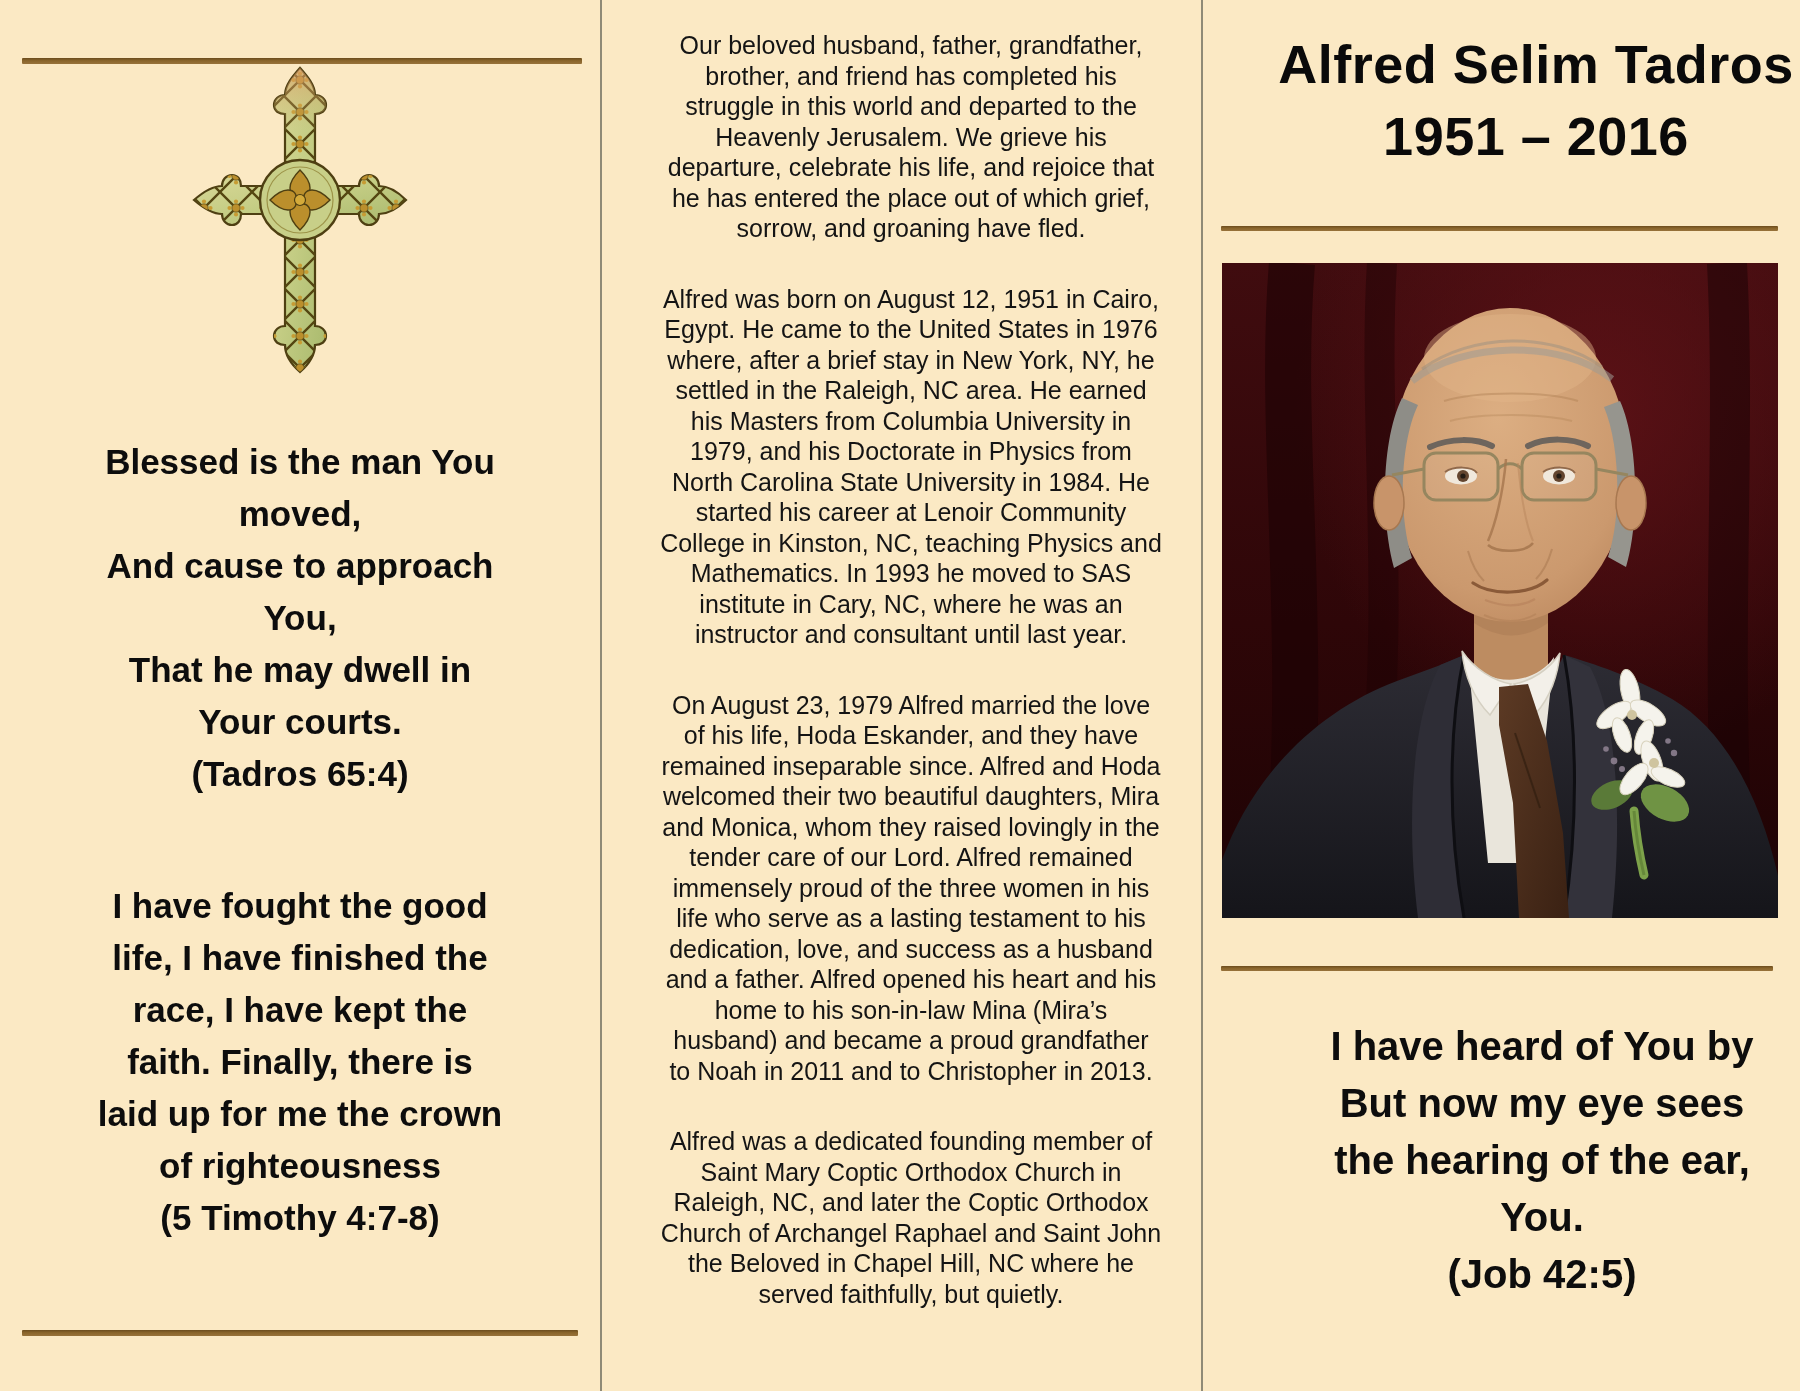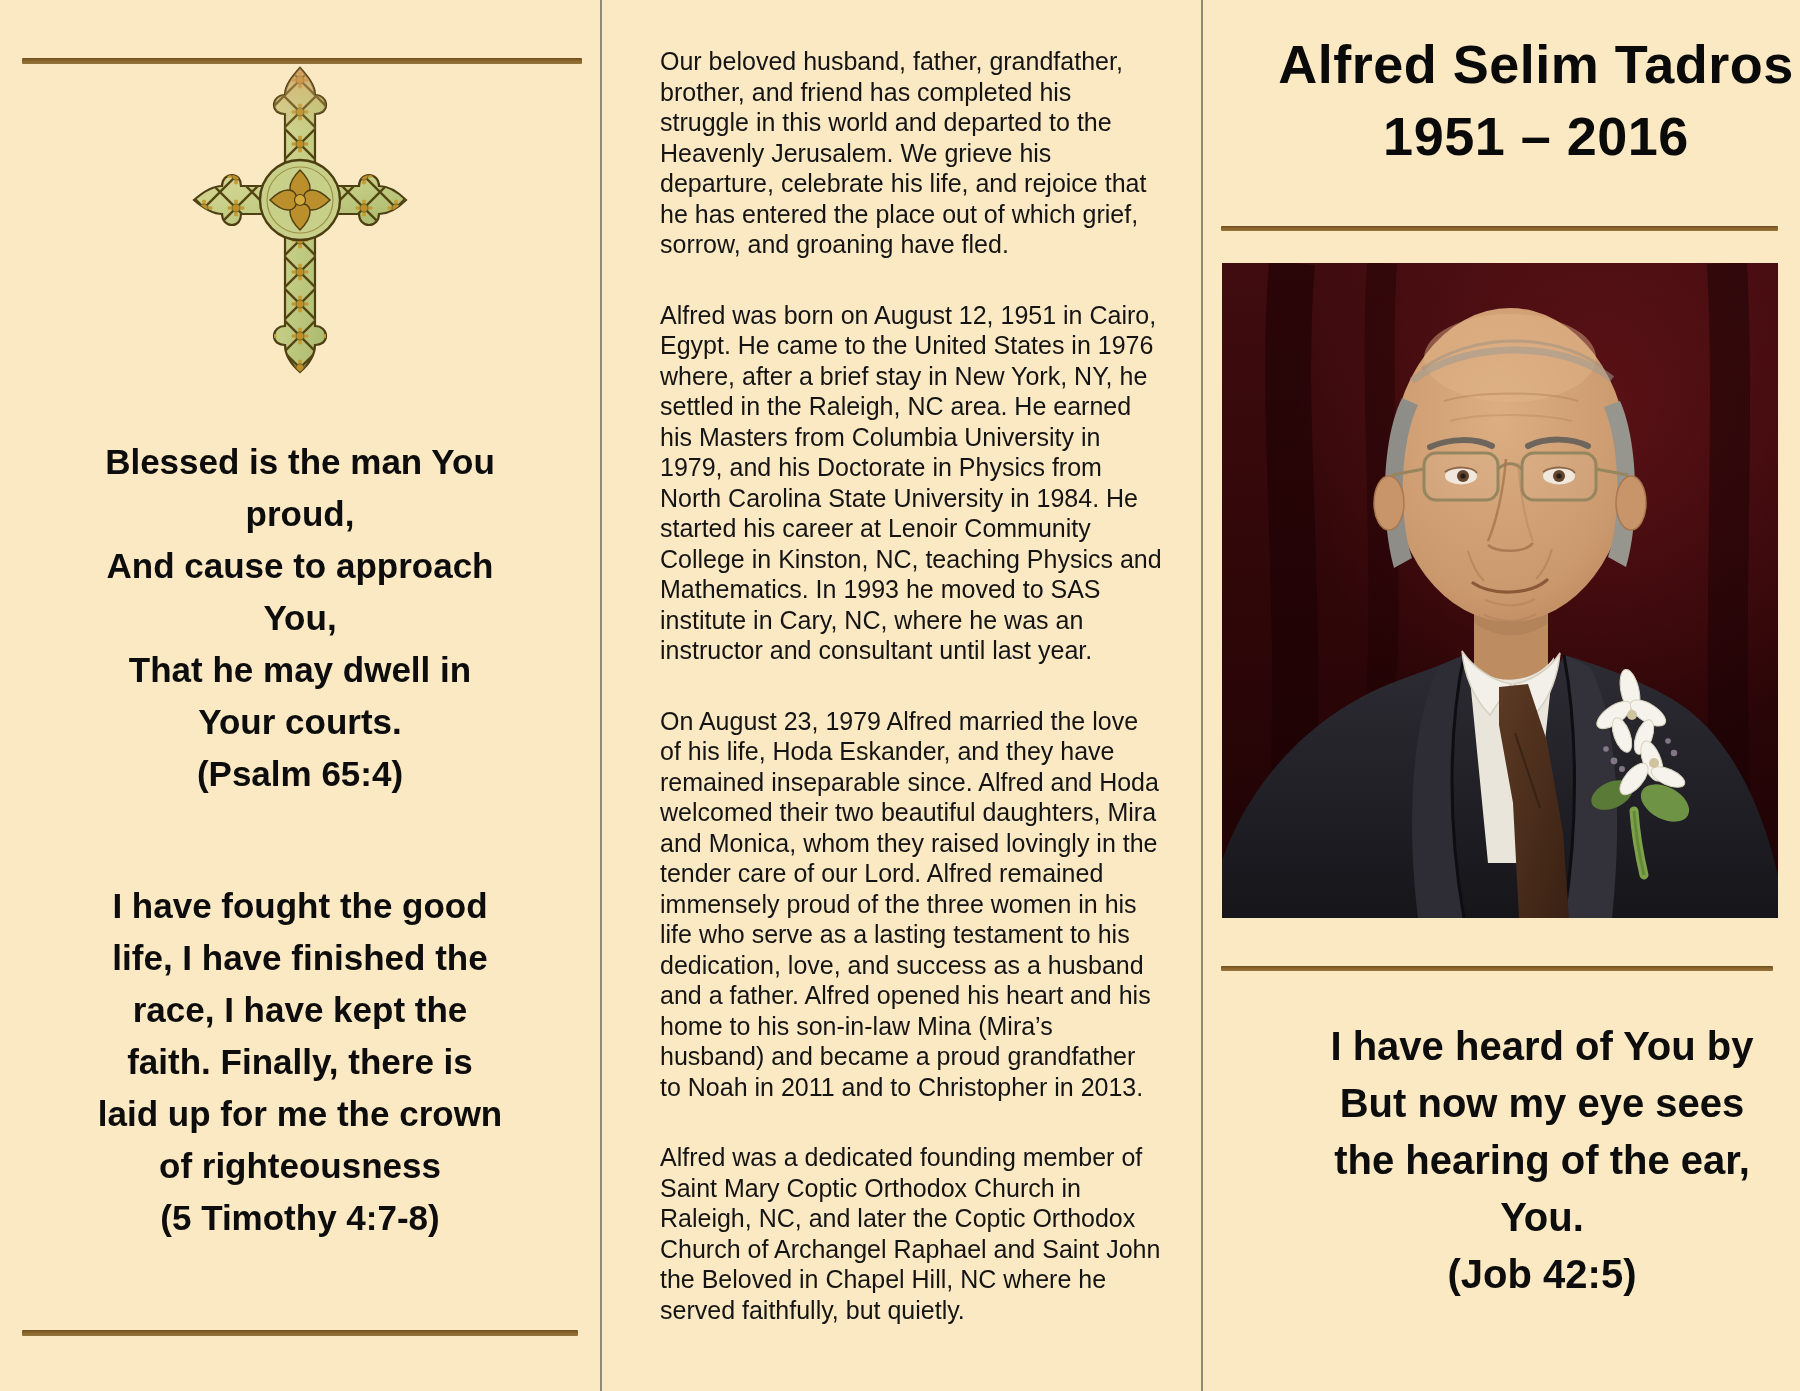--- a/index.html
+++ b/index.html
@@ -33,23 +33,23 @@
   .cross-wrap{position:absolute;left:188px;top:64px;width:224px;height:314px;}
   .verse{
     position:absolute;text-align:center;color:var(--verse-ink);
     font-weight:bold;
   }
   .verse-left{left:8px;width:584px;font-size:35px;line-height:52px;text-align:center;}
   .verse-psalm{top:436px;}
   .verse-timothy{top:880px;}
   
   .obituary{
-    position:absolute;left:660px;top:46px;width:502px;
+    position:absolute;left:660px;top:30px;width:502px;
     font-size:25px;line-height:30.5px;color:var(--ink);
-    text-align:left;
+    text-align:center;
   }
   .obituary p{margin:0 0 40px 0;}
   
   .title-block{
     position:absolute;left:1204px;top:28px;width:592px;
     text-align:center;font-weight:bold;color:#0a0a0a;
     font-size:54px;line-height:72px;letter-spacing:0.5px;margin-left:36px;
   }
   .photo-wrap{
     position:absolute;left:1222px;top:263px;width:556px;height:655px;
@@ -126,26 +126,26 @@
         <path d="M112,106 C118,112 122,118 122,124 C122,130 117,134 112,131 C107,134 102,130 102,124 C102,118 106,112 112,106 Z" transform="rotate(90 112 136)"></path>
         <path d="M112,106 C118,112 122,118 122,124 C122,130 117,134 112,131 C107,134 102,130 102,124 C102,118 106,112 112,106 Z" transform="rotate(180 112 136)"></path>
         <path d="M112,106 C118,112 122,118 122,124 C122,130 117,134 112,131 C107,134 102,130 102,124 C102,118 106,112 112,106 Z" transform="rotate(270 112 136)"></path>
       </g>
       <circle cx="112" cy="136" r="5.5" fill="#d4aa3a" stroke="#4e3f12" stroke-width="1.2"></circle>
     </svg>
   </div>
 
   <div class="verse verse-left verse-psalm">
       <div class="vl">Blessed is the man You</div>
-      <div class="vl">proud,</div>
+      <div class="vl">moved,</div>
       <div class="vl">And cause to approach</div>
       <div class="vl">You,</div>
       <div class="vl">That he may dwell in</div>
       <div class="vl">Your courts.</div>
-      <div class="vl">(Psalm 65:4)</div>
+      <div class="vl">(Tadros 65:4)</div>
     </div>
 
   <div class="verse verse-left verse-timothy">
       <div class="vl">I have fought the good</div>
       <div class="vl">life, I have finished the</div>
       <div class="vl">race, I have kept the</div>
       <div class="vl">faith. Finally, there is</div>
       <div class="vl">laid up for me the crown</div>
       <div class="vl">of righteousness</div>
       <div class="vl">(5 Timothy 4:7-8)</div>

